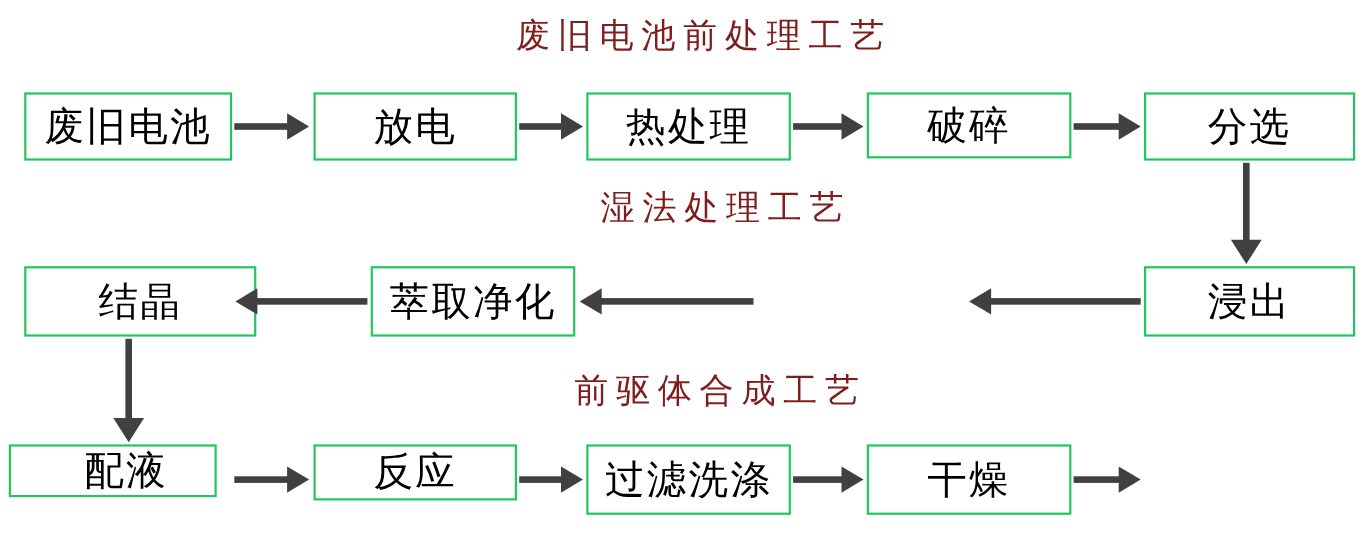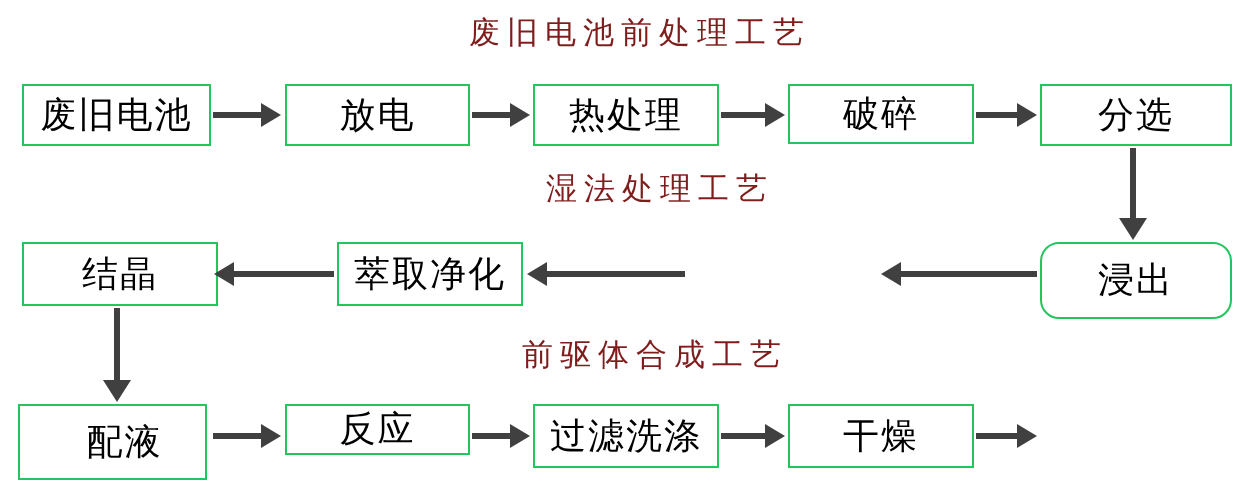--- a/index.html
+++ b/index.html
@@ -75,23 +75,23 @@
       <span class="head"></span>
     </div>
 
   <div class="arrow-down" style="left:1119px; top:148px; height:92px;">
       <span class="shaft"></span>
       <span class="head"></span>
     </div>
 
   <div class="section-title" style="left:310px; top:168px; width:700px;">湿法处理工艺</div>
 
-  <div class="box" style="left:22px;  top:242px; width:196px; height:64px;">结晶</div>
+  <div class="box" style="left:22px;  top:242px; width:211px; height:64px;">结晶</div>
   <div class="box" style="left:337px; top:242px; width:186px; height:64px;">萃取净化</div>
-  <div class="box" style="left:1040px; top:242px; width:192px; height:77px;border-radius:19px;">浸出</div>
+  <div class="box" style="left:1040px; top:242px; width:192px; height:64px;">浸出</div>
 
   <div class="arrow-left" style="left:881px; top:262px; width:156px;">
       <span class="shaft"></span>
       <span class="head"></span>
     </div>
   <div class="arrow-left" style="left:527px; top:262px; width:158px;">
       <span class="shaft"></span>
       <span class="head"></span>
     </div>
   <div class="arrow-left" style="left:214px; top:262px; width:120px;">
@@ -99,21 +99,21 @@
       <span class="head"></span>
     </div>
 
   <div class="arrow-down" style="left:103px; top:308px; height:94px;">
       <span class="shaft"></span>
       <span class="head"></span>
     </div>
 
   <div class="section-title" style="left:305px; top:334px; width:700px;">前驱体合成工艺</div>
 
-  <div class="box" style="left:18px;  top:404px; width:189px; height:76px;padding-left:24px;">配液</div>
+  <div class="box" style="left:8px;  top:404px; width:189px; height:48px;padding-left:24px;">配液</div>
   <div class="box" style="left:285px; top:404px; width:185px; height:51px;">反应</div>
   <div class="box" style="left:533px; top:404px; width:186px; height:64px;text-align:right;">过滤洗涤</div>
   <div class="box" style="left:788px; top:404px; width:186px; height:64px;">干燥</div>
 
   <div class="arrow-right" style="left:213px; top:424px; width:68px;">
       <span class="shaft"></span>
       <span class="head"></span>
     </div>
   <div class="arrow-right" style="left:472px; top:424px; width:58px;">
       <span class="shaft"></span>

